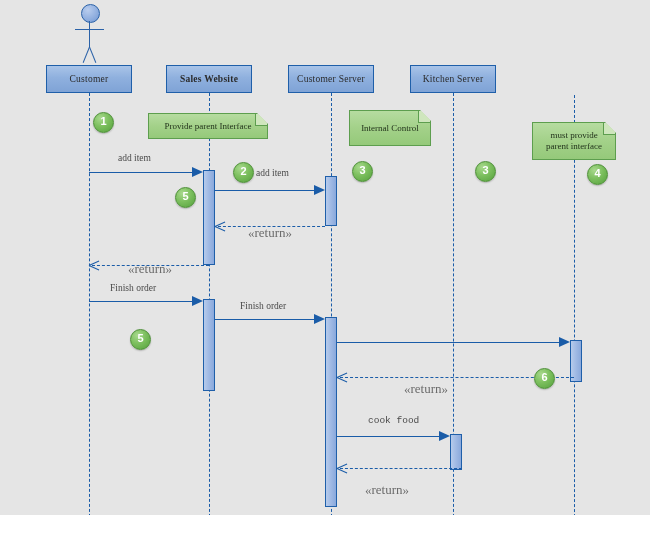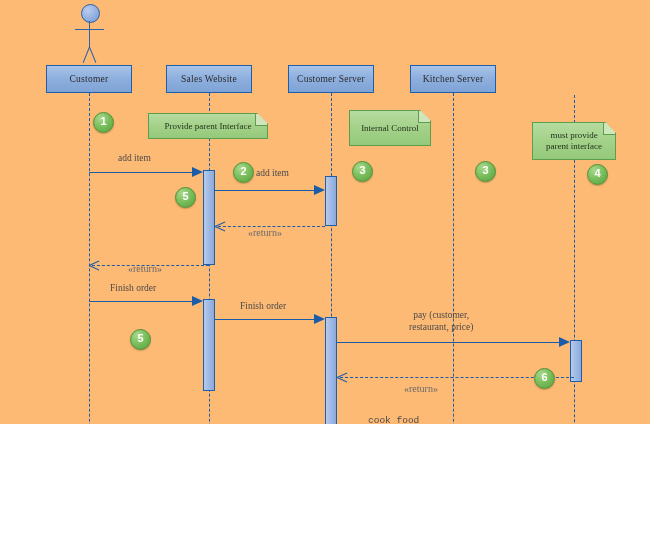--- a/index.html
+++ b/index.html
@@ -6,22 +6,22 @@
     margin: 0;
     padding: 0;
     background: #ffffff;
   }
   body {
     font-family: "Liberation Serif", "DejaVu Serif", serif;
   }
   #canvas {
     position: relative;
     width: 650px;
-    height: 424px;
-    background: #fdba74;
+    height: 515px;
+    background: #e5e5e5;
     overflow: hidden;
   }
 
   
   .lifeline-head {
     position: absolute;
     box-sizing: border-box;
     border: 1.4px solid #1f5fa9;
     background: linear-gradient(180deg, #a9c4e8 0%, #8fb0de 45%, #7fa3d6 100%);
     color: #2b2b2b;
@@ -91,21 +91,21 @@
   .msg-label {
     position: absolute;
     font-size: 9.5px;
     line-height: 11.5px;
     color: #4a4a4a;
     white-space: pre;
     text-align: center;
   }
   .msg-label.ret {
     color: #6b6b6b;
-    font-size: 10px;
+    font-size: 13px;
   }
 
   
   .note {
     position: absolute;
     box-sizing: border-box;
     border: 1.3px solid #5d9e4e;
     background: linear-gradient(180deg, #b6dca0 0%, #a3d189 50%, #95c97a 100%);
     color: #23341c;
     font-size: 9px;
@@ -204,21 +204,21 @@
 
   <div class="lifeline" style="left:89px;  top:93px; height:449px;"></div>
   <div class="lifeline" style="left:209px; top:93px; height:449px;"></div>
   <div class="lifeline" style="left:331px; top:93px; height:449px;"></div>
   <div class="lifeline" style="left:453px; top:93px; height:449px;"></div>
   <div class="lifeline" style="left:574px; top:95px; height:447px;"></div>
 
   <div class="lifeline-head" style="left:46px;  top:65px; width:86px; height:28px;">
     <span>Customer</span>
   </div>
-  <div class="lifeline-head" style="left:166px; top:65px; width:86px; height:28px;">
+  <div class="lifeline-head" style="left:166px; top:65px; width:86px; height:28px;font-weight:bold;">
     <span>Sales Website</span>
   </div>
   <div class="lifeline-head" style="left:410px; top:65px; width:86px; height:28px;">
     <span>Kitchen Server</span>
   </div>
   <div class="lifeline-head" style="left:288px; top:65px; width:86px; height:28px;">
     <span>Customer Server</span>
   </div>
 
   <div class="note" style="left:148px; top:113px; width:120px; height:26px;">
@@ -260,22 +260,20 @@
   <div class="msg-line" style="left:89px; top:301px; width:103px;"></div>
   <div class="arrow-head right" style="left:192px; top:296px;"></div>
   <div class="msg-label" style="left:110px; top:283px;">Finish order</div>
 
   <div class="msg-line" style="left:215px; top:319px; width:99px;"></div>
   <div class="arrow-head right" style="left:314px; top:314px;"></div>
   <div class="msg-label" style="left:240px; top:301px;">Finish order</div>
 
   <div class="msg-line" style="left:337px; top:342px; width:222px;"></div>
   <div class="arrow-head right" style="left:559px; top:337px;"></div>
-  <div class="msg-label" style="left:409px; top:310px; text-align:center;">pay (customer,
-restaurant, price)</div>
 
   <div class="msg-line dashed" style="left:340px; top:377px; width:234px;"></div>
   <div class="arrow-head open-left" style="left:337px; top:372px;"></div>
   <div class="msg-label ret" style="left:404px; top:383px;">«return»</div>
 
   <div class="msg-line" style="left:337px; top:436px; width:102px;"></div>
   <div class="arrow-head right" style="left:439px; top:431px;"></div>
   <div class="msg-label" style="left:368px; top:415px;font-family:Liberation Mono, monospace;">cook food</div>
 
   <div class="msg-line dashed" style="left:340px; top:468px; width:122px;"></div>

